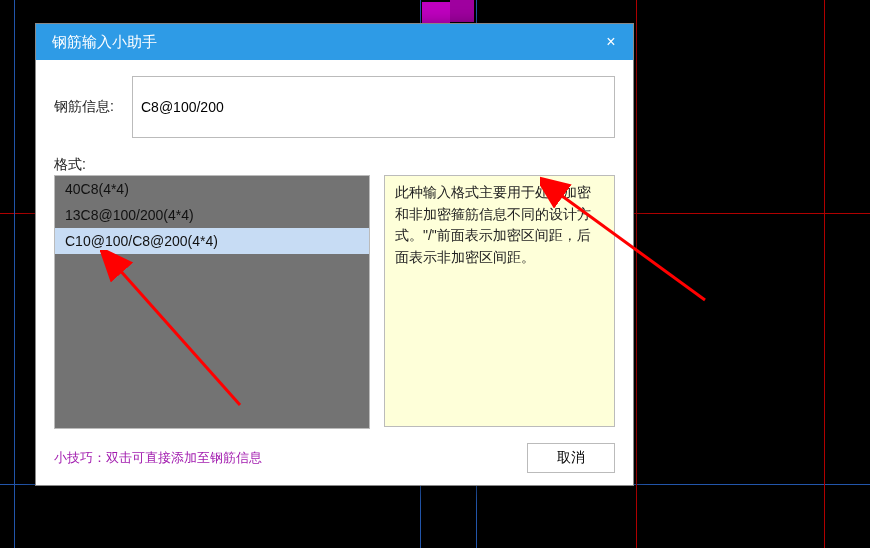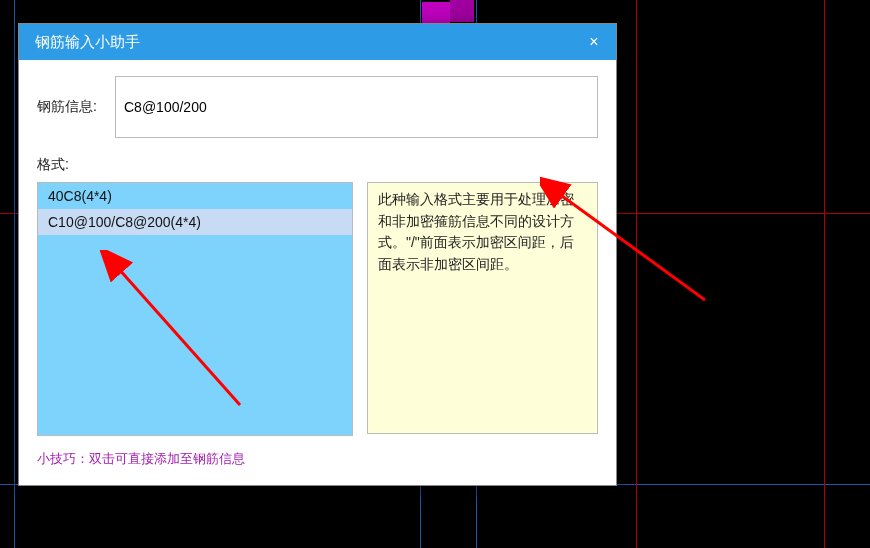--- a/index.html
+++ b/index.html
@@ -31,21 +31,21 @@
     border-top:2px solid #000;
   }
   .purple-box2 {
     position:absolute;
     background:#a000a0;
     left:450px; top:0; width:24px; height:22px;
   }
 
   .dialog {
     position: absolute;
-    left: 18px;
+    left: 35px;
     top: 23px;
     width: 597px;
     height: 461px;
     background: #fff;
     border: 1px solid #888;
     box-shadow: 0 4px 18px rgba(0,0,0,0.5);
     display:flex;
     flex-direction:column;
   }
   .titlebar {
@@ -81,34 +81,34 @@
   .info-row input {
     flex:1;
     height: 28px;
     border:1px solid #bbb;
     padding: 16px 8px;
     font-size:14px;
     font-family: inherit;
   }
 
   .format-label {
-    margin-bottom:8px;
+    margin-bottom:1px;
     color:#222;
   }
 
   .panels {
     display:flex;
     gap: 14px;
     margin-bottom:14px;
   }
   .format-list {
     width: 314px;
     height: 252px;
     border:1px solid #bbb;
-    background:#7dd3fc;
+    background:#737373;
     overflow:hidden;
   }
   .format-list .item {
     padding: 5px 10px;
     font-size:14px;
     color:#111;
     cursor:pointer;
     white-space:nowrap;
   }
   .format-list .item.selected {
@@ -186,27 +186,29 @@
     <div class="info-row">
       <span class="label">钢筋信息:</span>
       <input type="text" value="C8@100/200" style="">
     </div>
 
     <div class="format-label">格式:</div>
 
     <div class="panels">
       <div class="format-list">
         <div class="item">40C8(4*4)</div>
+        <div class="item">13C8@100/200(4*4)</div>
         <div class="item selected">C10@100/C8@200(4*4)</div>
       </div>
       <div class="desc-panel">此种输入格式主要用于处理加密和非加密箍筋信息不同的设计方式。"/"前面表示加密区间距，后面表示非加密区间距。</div>
     </div>
 
     <div class="footer">
       <span class="tip">小技巧：双击可直接添加至钢筋信息</span>
+      <button class="btn">取消</button>
     </div>
   </div>
 </div>
 
 <svg class="arrow" style="left:100px; top:250px; width:160px; height:170px;" viewBox="0 0 160 170">
   <defs>
     <marker id="ah1" markerWidth="12" markerHeight="12" refX="2" refY="5" orient="auto">
       <polygon points="0,0 12,5 0,10" fill="#ff0000"></polygon>
     </marker>
   </defs>

